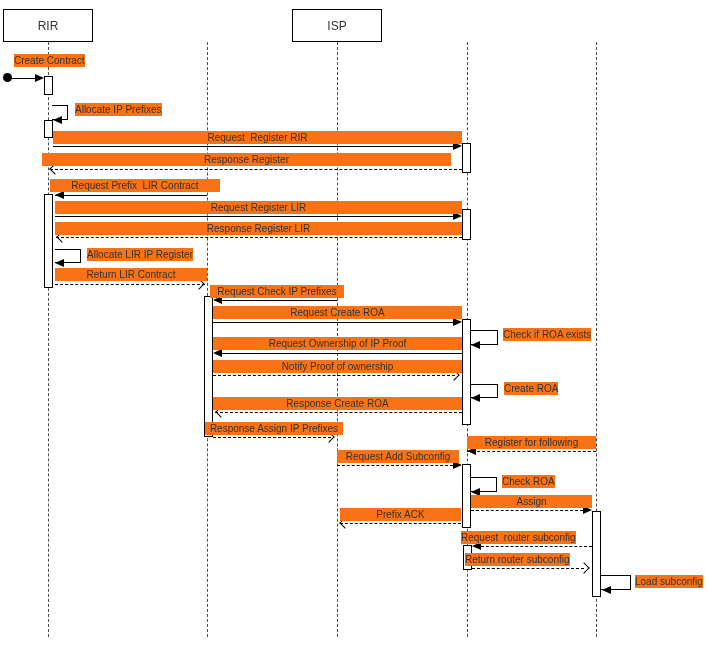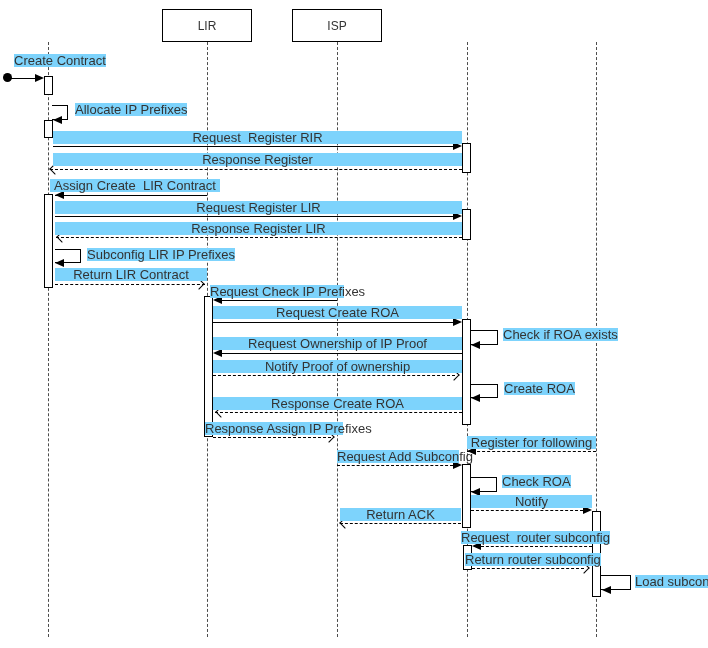--- a/index.html
+++ b/index.html
@@ -19,32 +19,32 @@
   .line.dashed{border-top-style:dashed;}
   .tri{position:absolute;width:0;height:0;border-top:4px solid transparent;border-bottom:4px solid transparent;}
   .tri.right{border-left:9px solid #000;}
   .tri.left{border-right:9px solid #000;}
   .chev{position:absolute;width:8px;height:8px;box-sizing:border-box;}
   .chev.right{border-top:1px solid #000;border-right:1px solid #000;transform:rotate(45deg);}
   .chev.left{border-top:1px solid #000;border-left:1px solid #000;transform:rotate(-45deg);}
   .loop{position:absolute;border:1px solid #000;border-left:none;box-sizing:border-box;background:transparent;}
   .dot{position:absolute;width:9px;height:9px;background:#000;border-radius:50%;}
   .mlabel{
-    position:absolute;font-size:13px;line-height:13px;color:#333;white-space:pre;
-    background:#7dd3fc;z-index:4;
+    position:absolute;font-size:10px;line-height:13px;color:#333;white-space:pre;
+    background:#f97316;z-index:4;
   }
   .ctr{text-align:center;}
 </style>
 </head>
 <body>
 
 <div id="canvas">
 
-  <div class="actor" style="left:162px;top:9px">
-      <span>LIR</span>
+  <div class="actor" style="left:3px;top:9px">
+      <span>RIR</span>
     </div>
   <div class="actor" style="left:292px;top:9px">
       <span>ISP</span>
     </div>
 
   <div class="lifeline" style="left:47.5px"></div>
   <div class="lifeline" style="left:206.5px"></div>
   <div class="lifeline" style="left:336.5px"></div>
   <div class="lifeline" style="left:466.5px"></div>
   <div class="lifeline" style="left:595.5px"></div>
@@ -75,45 +75,45 @@
 
   <div class="msg">
     <div class="line" style="left:53px;top:146px;width:400px"></div>
     <div class="tri right" style="left:453px;top:142px"></div>
     <div class="mlabel ctr" style="left:53px;top:131px;width:409px">Request  Register RIR</div>
   </div>
 
   <div class="msg">
     <div class="line dashed" style="left:50px;top:169px;width:412px"></div>
     <div class="chev left" style="left:51px;top:165px"></div>
-    <div class="mlabel ctr" style="left:53px;top:153px;width:409px">Response Register</div>
+    <div class="mlabel ctr" style="left:42px;top:153px;width:409px">Response Register</div>
   </div>
 
   <div class="msg">
     <div class="line" style="left:55px;top:195px;width:152px"></div>
     <div class="tri left" style="left:55px;top:191px"></div>
-    <div class="mlabel ctr" style="left:50px;top:179px;width:170px">Assign Create  LIR Contract</div>
+    <div class="mlabel ctr" style="left:50px;top:179px;width:170px">Request Prefix  LIR Contract</div>
   </div>
 
   <div class="msg">
     <div class="line" style="left:55px;top:216px;width:398px"></div>
     <div class="tri right" style="left:453px;top:212px"></div>
     <div class="mlabel ctr" style="left:55px;top:201px;width:407px">Request Register LIR</div>
   </div>
 
   <div class="msg">
     <div class="line dashed" style="left:56px;top:237px;width:406px"></div>
     <div class="chev left" style="left:58px;top:233px"></div>
     <div class="mlabel ctr" style="left:55px;top:222px;width:407px">Response Register LIR</div>
   </div>
 
   <div class="msg">
     <div class="loop" style="left:55px;top:249px;width:26px;height:14px"></div>
     <div class="tri left" style="left:55px;top:259px"></div>
-    <div class="mlabel" style="left:87px;top:248px">Subconfig LIR IP Prefixes</div>
+    <div class="mlabel" style="left:87px;top:248px">Allocate LIR IP Register</div>
   </div>
 
   <div class="msg">
     <div class="line dashed" style="left:55px;top:284px;width:150px"></div>
     <div class="chev right" style="left:195px;top:280px"></div>
     <div class="mlabel ctr" style="left:55px;top:268px;width:152px">Return LIR Contract</div>
   </div>
 
   <div class="msg">
     <div class="line" style="left:222px;top:300px;width:115px"></div>
@@ -177,27 +177,27 @@
 
   <div class="msg">
     <div class="loop" style="left:470px;top:477px;width:27px;height:15px"></div>
     <div class="tri left" style="left:471px;top:488px"></div>
     <div class="mlabel" style="left:502px;top:475px">Check ROA</div>
   </div>
 
   <div class="msg">
     <div class="line dashed" style="left:471px;top:510px;width:112px"></div>
     <div class="tri right" style="left:583px;top:506px"></div>
-    <div class="mlabel ctr" style="left:471px;top:495px;width:121px">Notify</div>
+    <div class="mlabel ctr" style="left:471px;top:495px;width:121px">Assign</div>
   </div>
 
   <div class="msg">
     <div class="line dashed" style="left:340px;top:523px;width:121px"></div>
     <div class="chev left" style="left:341px;top:519px"></div>
-    <div class="mlabel ctr" style="left:340px;top:508px;width:121px">Return ACK</div>
+    <div class="mlabel ctr" style="left:340px;top:508px;width:121px">Prefix ACK</div>
   </div>
 
   <div class="msg">
     <div class="line dashed" style="left:481px;top:546px;width:111px"></div>
     <div class="tri left" style="left:472px;top:542px"></div>
     <div class="mlabel" style="left:461px;top:531px">Request  router subconfig</div>
   </div>
 
   <div class="msg">
     <div class="line dashed" style="left:472px;top:568px;width:112px"></div>

